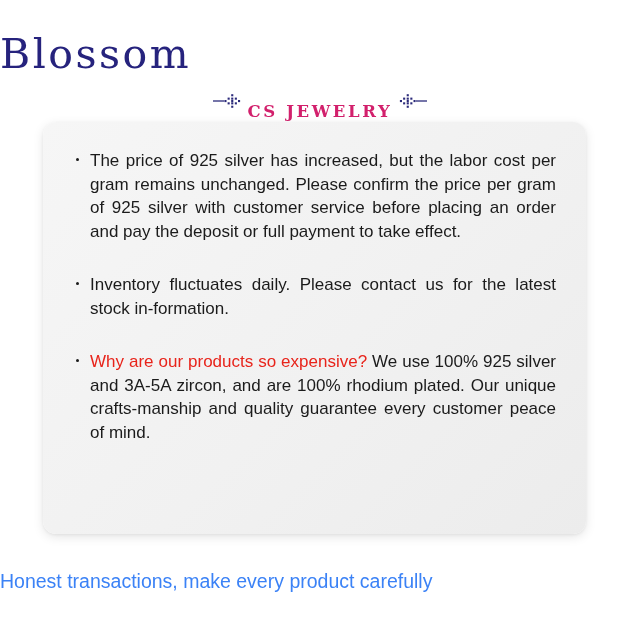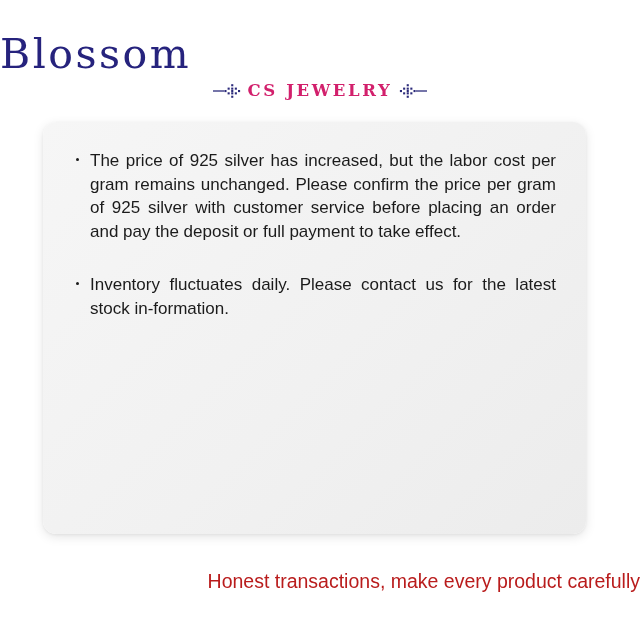--- a/index.html
+++ b/index.html
@@ -66,20 +66,21 @@
     height: 16px;
   }
 
   .subtitle-text {
     font-family: "DejaVu Serif", "Liberation Serif", serif;
     font-size: 16.5px;
     letter-spacing: 2.6px;
     font-weight: 700;
     color: #d2206c;
     white-space: nowrap;
+    margin-top: 21px;
   }
 
   
   .card {
     position: absolute;
     left: 43px;
     top: 122px;
     width: 543px;
     height: 412px;
     box-sizing: border-box;
@@ -131,22 +132,22 @@
   .highlight-red {
     color: #e8241b;
   }
 
   
   .footer {
     position: absolute;
     left: 0;
     top: 568px;
     width: 640px;
-    text-align: right;
-    color: #b91c1c;
+    text-align: left;
+    color: #3b82f6;
     font-size: 19.5px;
     line-height: 26px;
     font-weight: 400;
   }
 </style>
 </head>
 <body>
 
 <div class="page">
 
@@ -213,19 +214,23 @@
         <span class="dot"></span>
         <span>The price of 925 silver has increased, but the labor cost per gram remains unchanged. Please confirm the price per gram of 925 silver with customer service before placing an order and pay the deposit or full payment to take effect.</span>
       </li>
 
 
       <li class="bullet-item gap-xl">
         <span class="dot"></span>
         <span>Inventory fluctuates daily. Please contact us for the latest stock in-formation.</span>
       </li>
 
+      <li class="bullet-item">
+        <span class="dot"></span>
+        <span class="highlight-red">Why are our products so expensive?</span><span> We use 100% 925 silver and 3A-5A zircon, and are 100% rhodium plated. Our unique crafts-manship and quality guarantee every customer peace of mind.</span>
+      </li>
 
     </ul>
   </div>
 
   <div class="footer">Honest transactions, make every product carefully</div>
 
 </div>
 
 </body></html>

